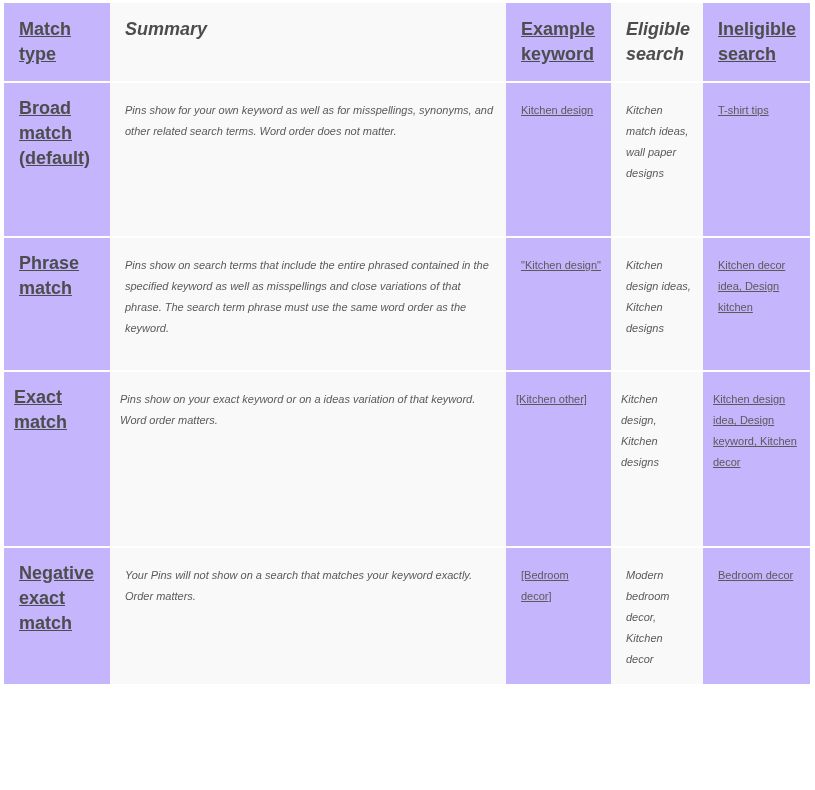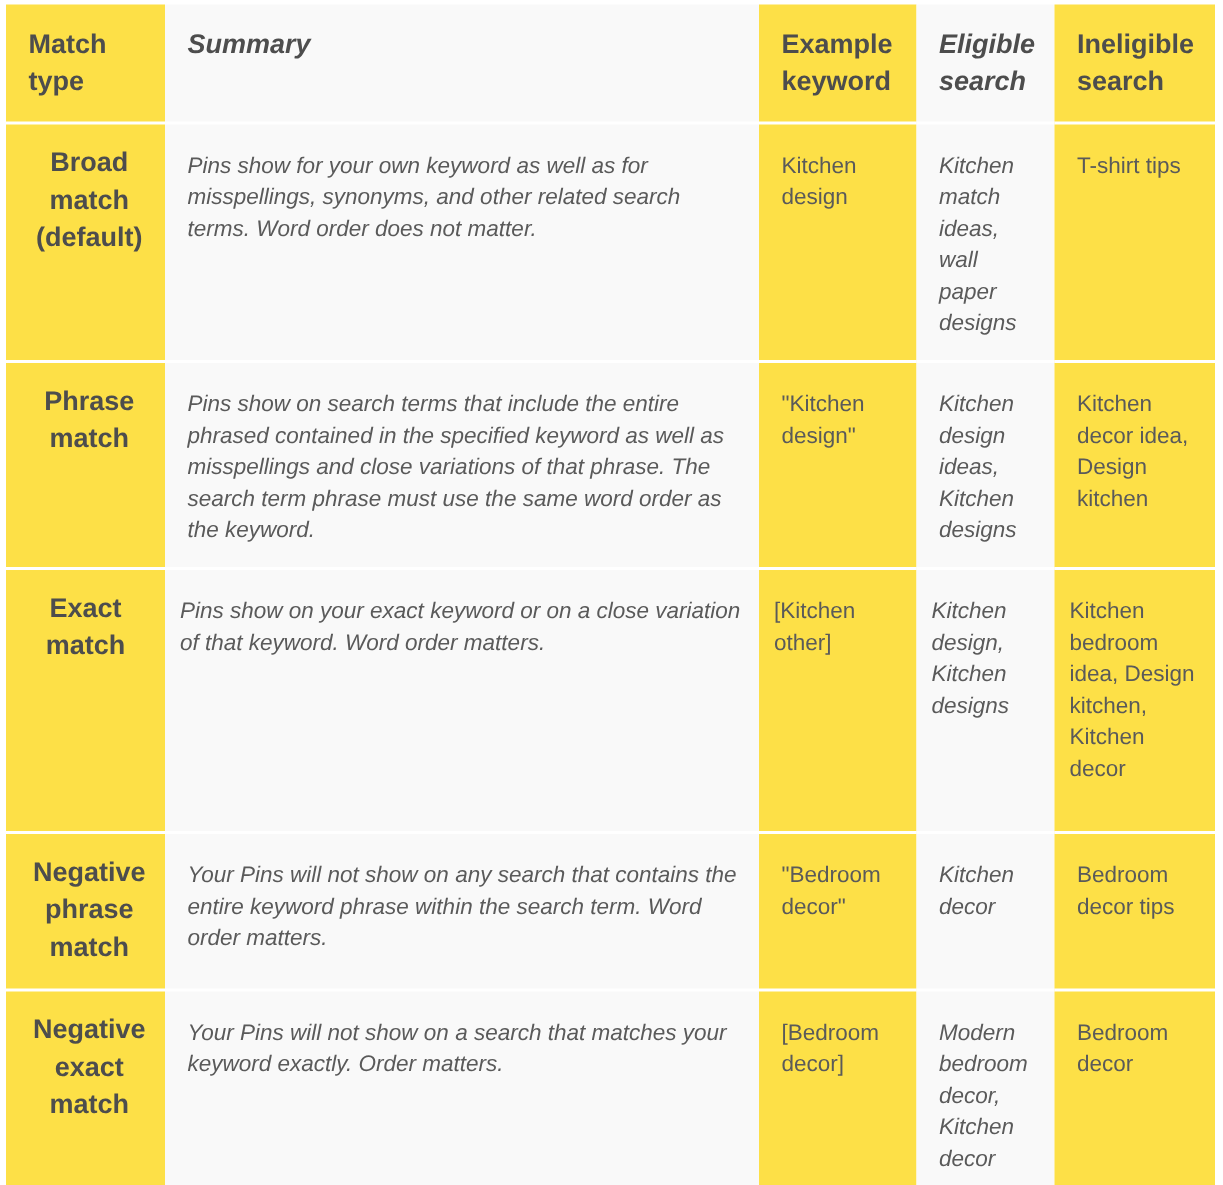--- a/index.html
+++ b/index.html
@@ -17,23 +17,23 @@
   table.kw col.c5 { width: 107px; }
   table.kw th, table.kw td {
     vertical-align: top; text-align: left;
     border-bottom: 2px solid #ffffff;
     padding: 14px 10px 14px 15px;
   }
   table.kw th {
     font-size: 18px; font-weight: bold; line-height: 25px; color: #4d4d4d;
     padding-top: 14px; padding-bottom: 14px;
   }
-  table.kw td { font-size: 15px; line-height: 21px; color: #5a5a5a; padding-top: 17px; }
-  table.kw td.rowhead { font-size: 18px; font-weight: bold; line-height: 25px; color: #4d4d4d; padding-top: 13px; text-align: center; }
-  .g { background: #fde047; }
+  table.kw td { font-size: 11px; line-height: 21px; color: #5a5a5a; padding-top: 17px; }
+  table.kw td.rowhead { font-size: 18px; font-weight: bold; line-height: 25px; color: #4d4d4d; padding-top: 13px; }
+  .g { background: #c4b5fd; text-decoration: underline; }
   .l { background: #f9f9f9; font-style: italic; }
   tr.r-header th { height: 50px; }
   tr.r-broad td { height: 122px; }
   tr.r-phrase td { height: 101px; }
   tr.r-exact td { height: 143px; padding-left: 10px; }
   tr.r-negphrase td { height: 72px; }
   tr.r-negexact td { height: 101px; border-bottom: none; }
 </style>
 </head>
 <body>
@@ -65,31 +65,24 @@
     </tr>
     <tr class="r-phrase">
       <td class="g rowhead">Phrase match</td>
       <td class="l">Pins show on search terms that include the entire phrased contained in the specified keyword as well as misspellings and close variations of that phrase. The search term phrase must use the same word order as the keyword.</td>
       <td class="g">"Kitchen design"</td>
       <td class="l">Kitchen design ideas, Kitchen designs</td>
       <td class="g">Kitchen decor idea, Design kitchen</td>
     </tr>
     <tr class="r-exact">
       <td class="g rowhead">Exact match</td>
-      <td class="l">Pins show on your exact keyword or on a close variation of that keyword. Word order matters.</td>
+      <td class="l">Pins show on your exact keyword or on a ideas variation of that keyword. Word order matters.</td>
       <td class="g">[Kitchen other]</td>
       <td class="l">Kitchen design, Kitchen designs</td>
-      <td class="g">Kitchen bedroom idea, Design kitchen, Kitchen decor</td>
-    </tr>
-    <tr class="r-negphrase">
-      <td class="g rowhead">Negative phrase match</td>
-      <td class="l">Your Pins will not show on any search that contains the entire keyword phrase within the search term. Word order matters.</td>
-      <td class="g">"Bedroom decor"</td>
-      <td class="l">Kitchen decor</td>
-      <td class="g">Bedroom decor tips</td>
+      <td class="g">Kitchen design idea, Design keyword, Kitchen decor</td>
     </tr>
     <tr class="r-negexact">
       <td class="g rowhead">Negative exact match</td>
       <td class="l">Your Pins will not show on a search that matches your keyword exactly. Order matters.</td>
       <td class="g">[Bedroom decor]</td>
       <td class="l">Modern bedroom decor, Kitchen decor</td>
       <td class="g">Bedroom decor</td>
     </tr>
   </tbody>
 </table>

